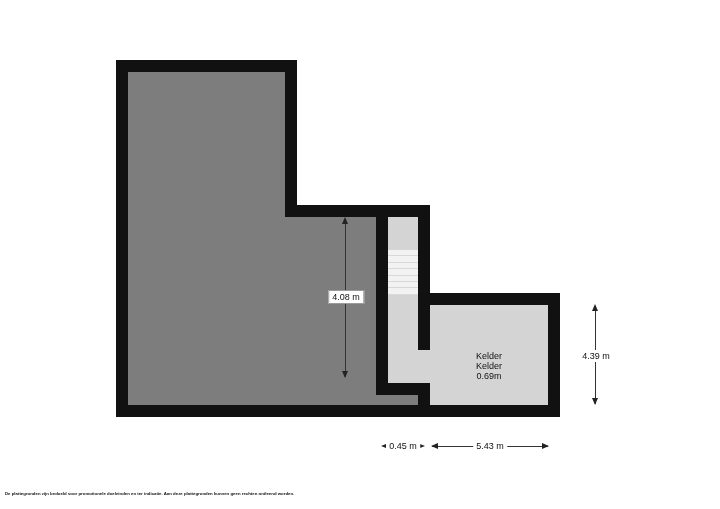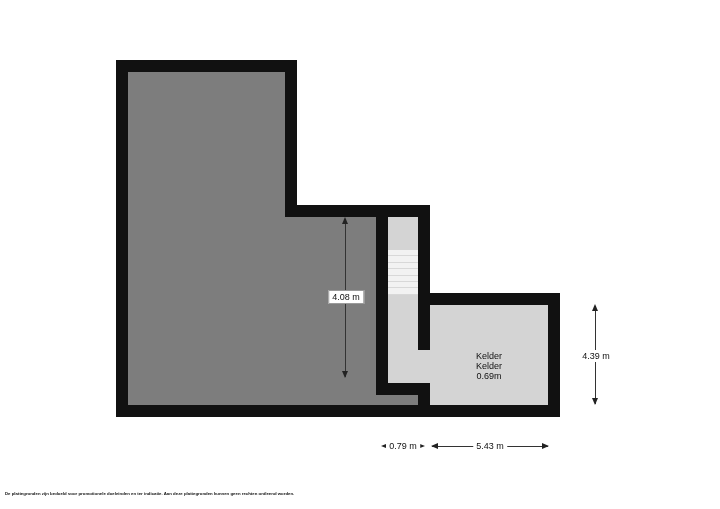--- a/index.html
+++ b/index.html
@@ -71,21 +71,21 @@
   <div class="ar ar-down" style="left:342px;top:371px;"></div>
   <div class="dim-label boxed" style="left:346px;top:290px;">4.08 m</div>
 
   <div class="dline-v" style="left:595px;top:306px;height:98px;"></div>
   <div class="ar ar-up" style="left:592px;top:304px;"></div>
   <div class="ar ar-down" style="left:592px;top:398px;"></div>
   <div class="dim-label" style="left:596px;top:350px;">4.39 m</div>
 
   <div class="ar tick-left" style="left:381px;top:444px;"></div>
   <div class="ar tick-right" style="left:420px;top:444px;"></div>
-  <div class="dim-label" style="left:403px;top:440px;">0.79 m</div>
+  <div class="dim-label" style="left:403px;top:440px;">0.45 m</div>
 
   <div class="dline-h" style="left:432px;top:446px;width:116px;"></div>
   <div class="ar ar-left" style="left:431px;top:443px;"></div>
   <div class="ar ar-right" style="left:542px;top:443px;"></div>
   <div class="dim-label" style="left:490px;top:440px;">5.43 m</div>
 
   <div class="room-label" style="left:430px;top:340px;width:118px;">
     <div>Kelder</div>
     <div>Kelder</div>
     <div>0.69m</div>

